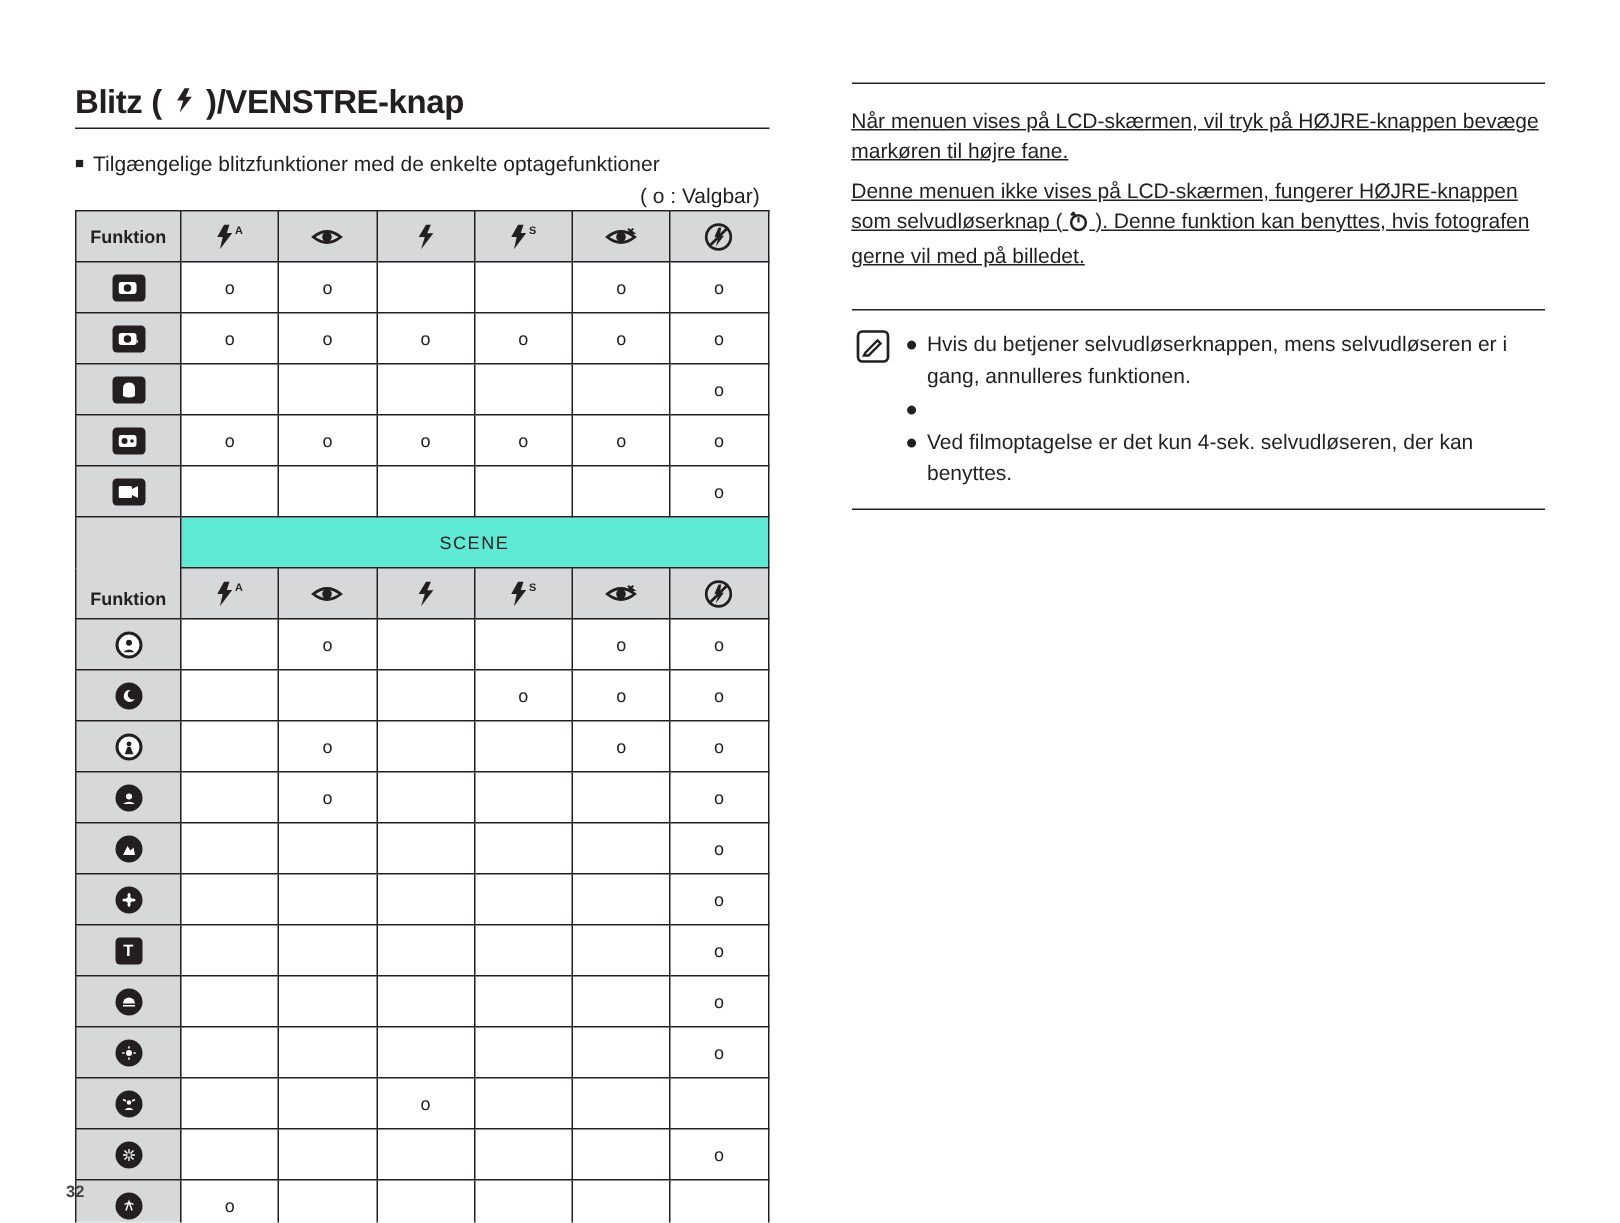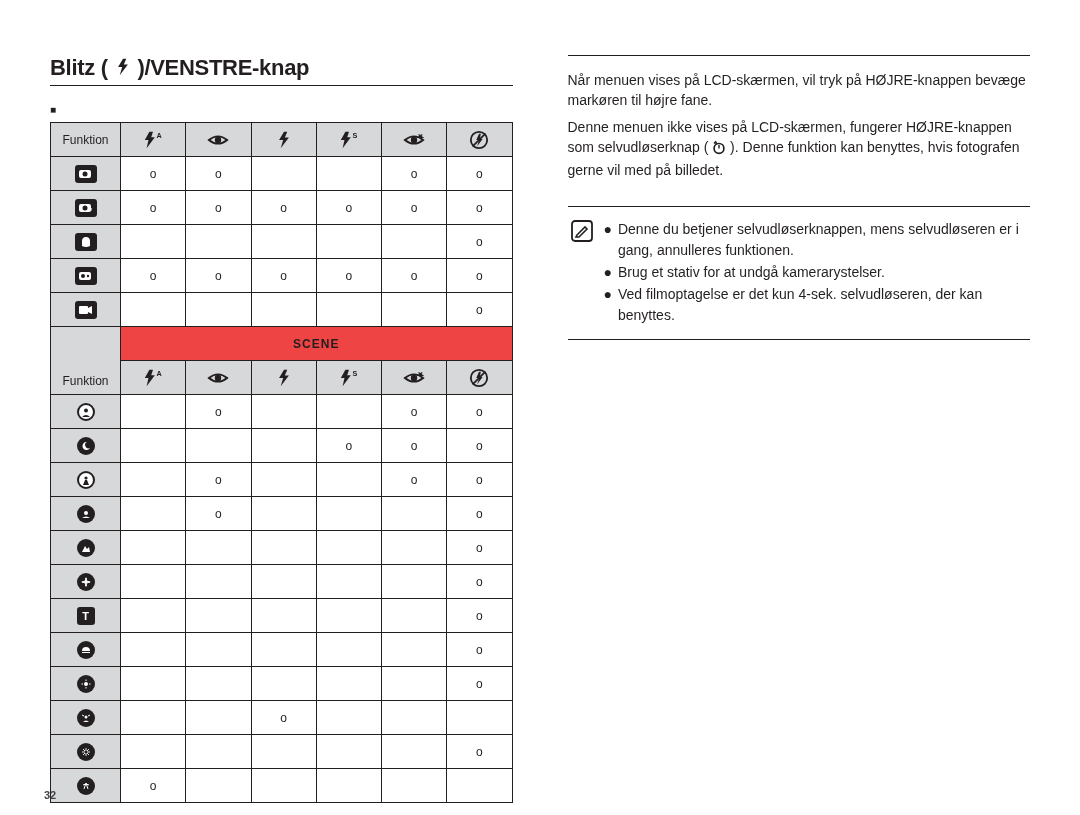--- a/index.html
+++ b/index.html
@@ -61,36 +61,35 @@
   table.flash th, table.flash td {
     border: 1px solid #231f20;
     text-align: center;
     vertical-align: middle;
     font-size: 12px;
     height: 34px;
     padding: 0;
   }
   table.flash th.rowhdr {
     width: 70px;
-    font-weight: normal;
+    font-weight: bold;
     font-size: 12px;
     background: #d7d8da;
   }
   table.flash td.rowhdr {
     width: 70px;
     background: #d7d8da;
   }
   table.flash tr.hdrrow td.colhdr, table.flash tr.hdrrow th.colhdr {
     background: #d7d8da;
   }
   table.flash .scene-row td {
-    background: #ef4444;
+    background: #5eead4;
     font-size: 12px;
     letter-spacing: 1px;
-    font-weight: bold;
   }
   .mode-icon {
     display: inline-flex;
     align-items: center;
     justify-content: center;
     width: 22px;
     height: 18px;
     border-radius: 3px;
     background: #231f20;
     color: #fff;
@@ -112,20 +111,21 @@
     font-weight: bold;
     width: 18px;
     height: 18px;
     font-size: 11px;
   }
 
   .body-para {
     font-size: 14px;
     line-height: 1.45;
     margin-bottom: 6px;
+    text-decoration: underline;
   }
 
   .note-box {
     display: flex;
     gap: 10px;
     border-top: 1px solid #231f20;
     border-bottom: 1px solid #231f20;
     padding: 12px 6px 12px 2px;
     margin-top: 26px;
   }
@@ -175,21 +175,23 @@
         <svg width="18" height="20" viewBox="0 0 22 24">
             <path d="M11 2 L5 12 H10 L7 22 L17 9 H12 L15 2 Z" fill="#231f20"></path>
           </svg>
       </span>
       <span>)/VENSTRE-knap</span>
     </h1>
     <hr class="title-rule">
 
     <div class="lead-bullet">
       <span class="sq">■</span>
+      <span>Tilgængelige blitzfunktioner med de enkelte optagefunktioner</span>
     </div>
+    <div class="legend">( o : Valgbar)</div>
 
     <table class="flash">
 
       <tbody>
           <tr class="hdrrow">
         <th class="rowhdr">Funktion</th>
         <td class="colhdr">
           <span class="hdr-ico">
             <svg width="22" height="20" viewBox="0 0 24 22">
                   <path d="M8 2 L3 11 H7 L5 20 L14 8 H10 L12 2 Z" fill="#231f20"></path>
@@ -559,25 +561,24 @@
     <div class="note-box">
       <span class="pencil">
         <svg width="24" height="24" viewBox="0 0 24 24">
             <rect x="2" y="2" width="20" height="20" rx="3" fill="none" stroke="#231f20" stroke-width="1.8"></rect>
             <path d="M7 16 L15 8 L17 10 L9 18 L6 18 Z" fill="none" stroke="#231f20" stroke-width="1.6"></path>
           </svg>
       </span>
       <ul class="note-list">
         <li>
             <span class="dot">●</span>
-            <span>Denne du betjener selvudløserknappen, mens selvudløseren er i gang, annulleres funktionen.</span>
+            <span>Hvis du betjener selvudløserknappen, mens selvudløseren er i gang, annulleres funktionen.</span>
           </li>
         <li>
             <span class="dot">●</span>
-            <span>Brug et stativ for at undgå kamerarystelser.</span>
           </li>
         <li>
             <span class="dot">●</span>
             <span>Ved filmoptagelse er det kun 4-sek. selvudløseren, der kan benyttes.</span>
           </li>
       </ul>
     </div>
   </div>
 </div>
 

